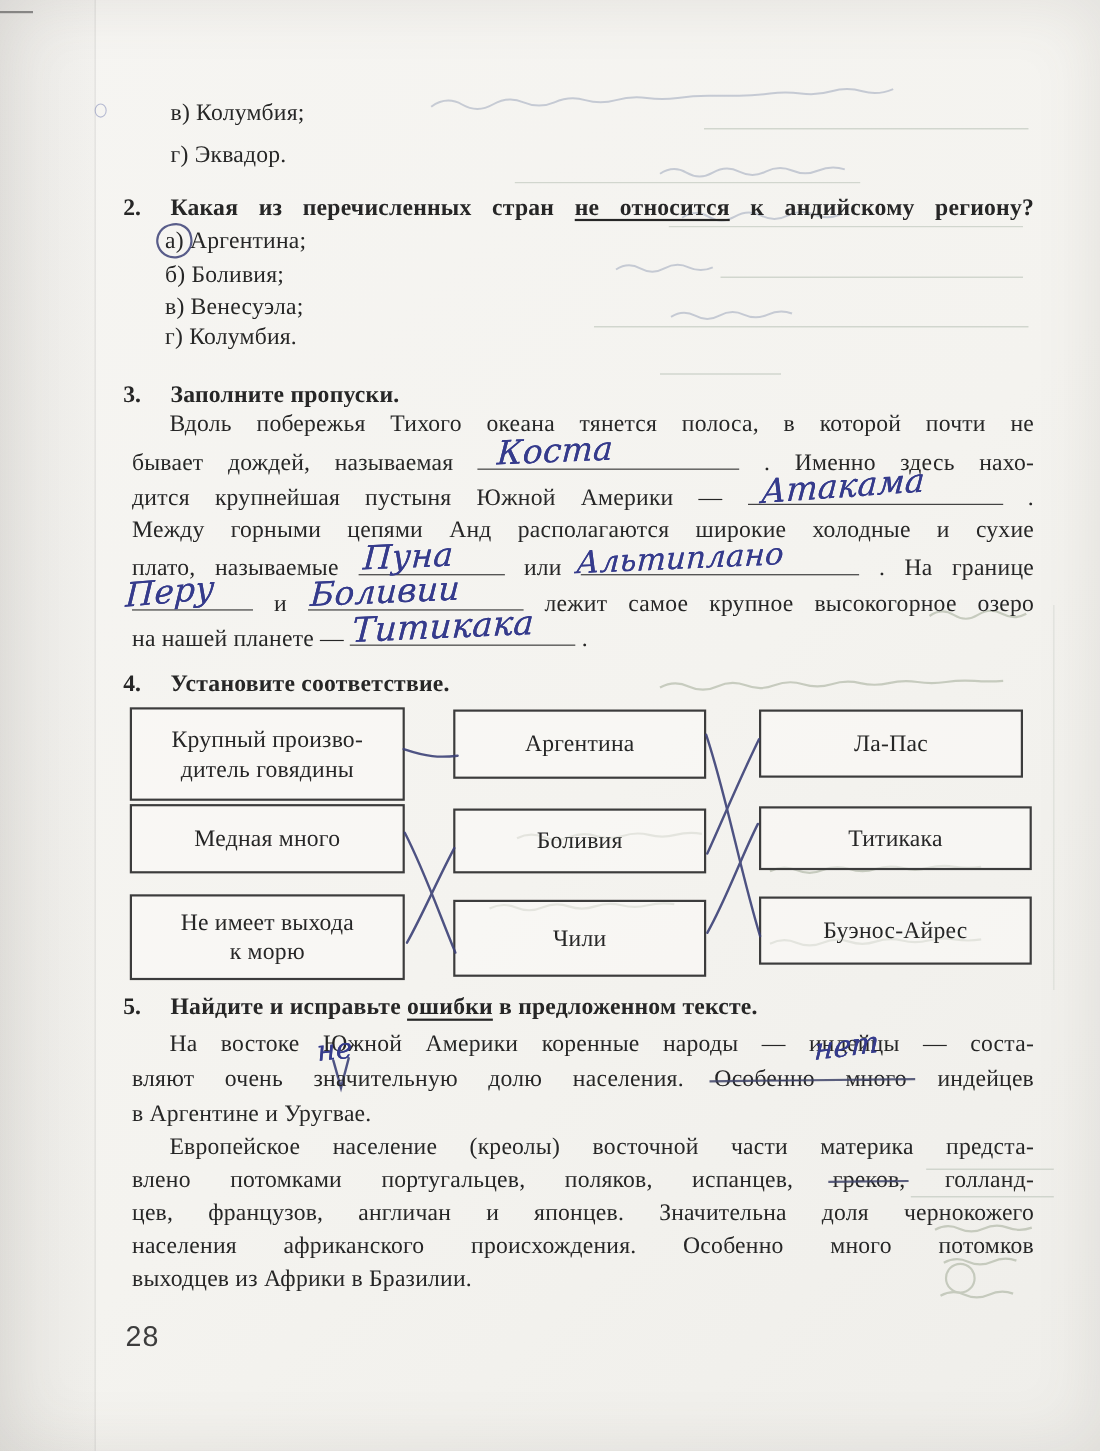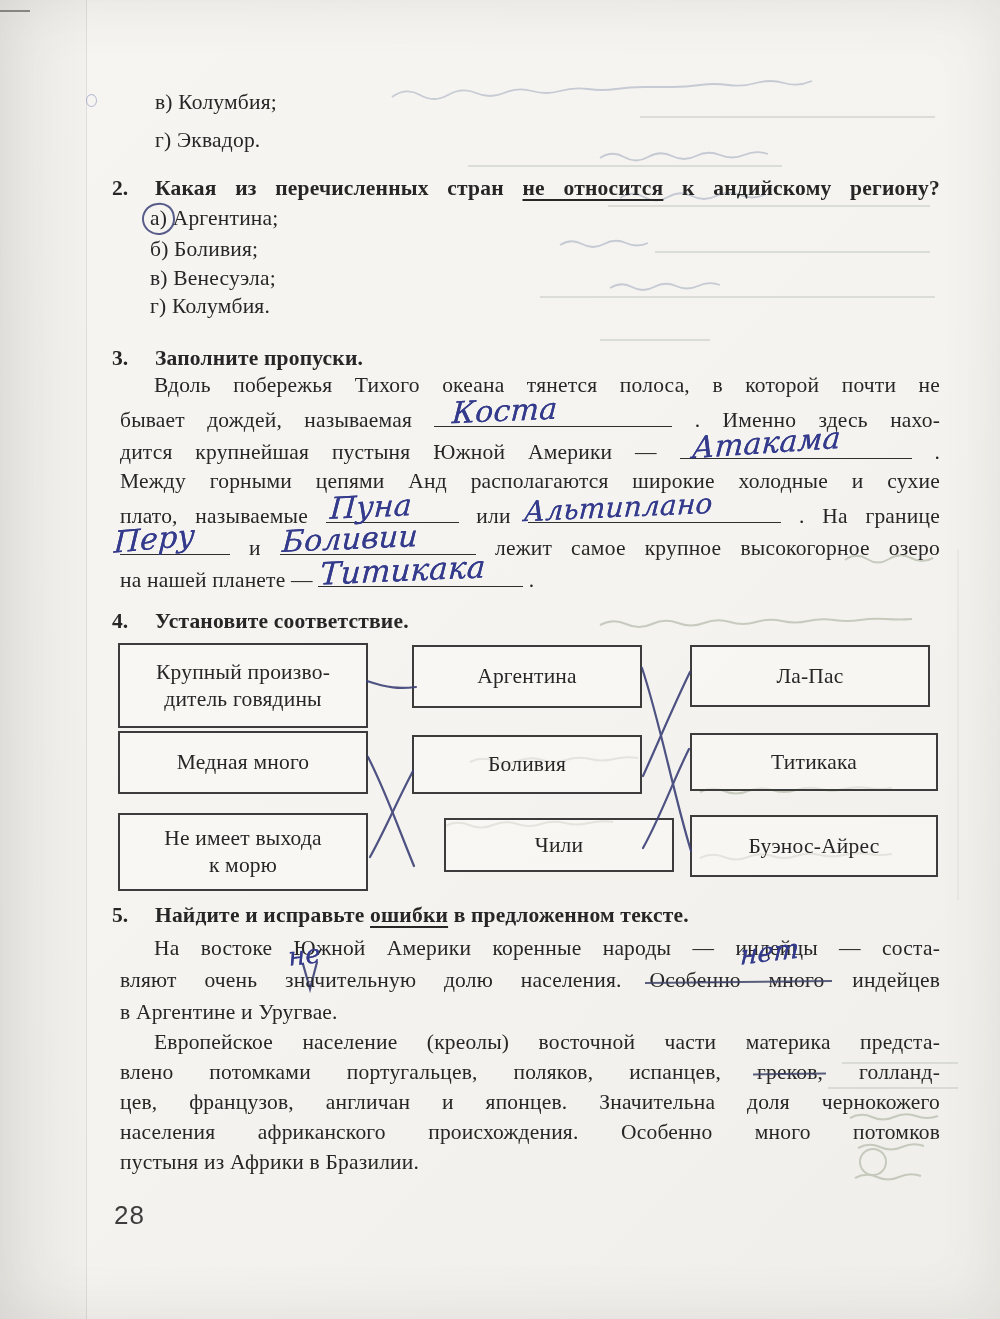--- a/index.html
+++ b/index.html
@@ -178,21 +178,21 @@
     <div>Боливия</div>
   </div>
   <div class="mbox" style="left:690px; top:733px; width:248px; height:58px;">
     <div>Титикака</div>
   </div>
 
   <div class="mbox" style="left:118px; top:813px; width:250px; height:78px;">
     <div>Не имеет выхода</div>
     <div>к морю</div>
   </div>
-  <div class="mbox" style="left:412px; top:818px; width:230px; height:54px;margin-left:32px;">
+  <div class="mbox" style="left:412px; top:818px; width:230px; height:70px;">
     <div>Чили</div>
   </div>
   <div class="mbox" style="left:690px; top:815px; width:248px; height:62px;">
     <div>Буэнос-Айрес</div>
   </div>
 
   <svg class="pen" width="1000" height="1319">
     <g fill="none" stroke="#3c4177" stroke-width="2.2" stroke-linecap="round" opacity=".9">
       <path d="M367 681 C 388 688, 399 689, 416 687"></path>
       <path d="M368 757 C 386 792, 399 830, 414 866"></path>
@@ -222,17 +222,17 @@
   <div class="hand-free" style="left:740px; top:936px; font-size:27px; transform:rotate(-7deg) skewX(-10deg);">нет</div>
   <div class="line" style="left:120px; top:1000px;">в Аргентине и Уругвае.</div>
 
   <div class="wrapline just indent" style="left:120px; top:1030px;">Европейское население (креолы) восточной части материка предста-</div>
   <div class="wrapline just" style="left:120px; top:1060px;">
     <span>влено потомками португальцев, поляков, испанцев,</span>
     <span class="strike">греков</span><span>, голланд-</span>
   </div>
   <div class="wrapline just" style="left:120px; top:1090px;">цев, французов, англичан и японцев. Значительна доля чернокожего</div>
   <div class="wrapline just" style="left:120px; top:1120px;">населения африканского происхождения. Особенно много потомков</div>
-  <div class="line" style="left:120px; top:1150px;">пустыня из Африки в Бразилии.</div>
+  <div class="line" style="left:120px; top:1150px;">выходцев из Африки в Бразилии.</div>
 
   <div class="pagenum">28</div>
 
 </div>
 
 </body></html>

